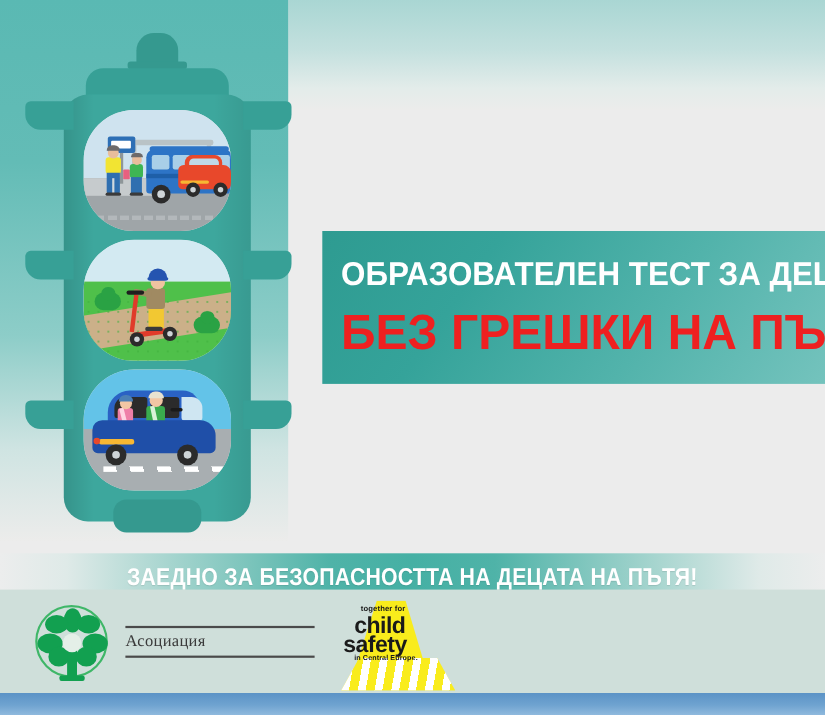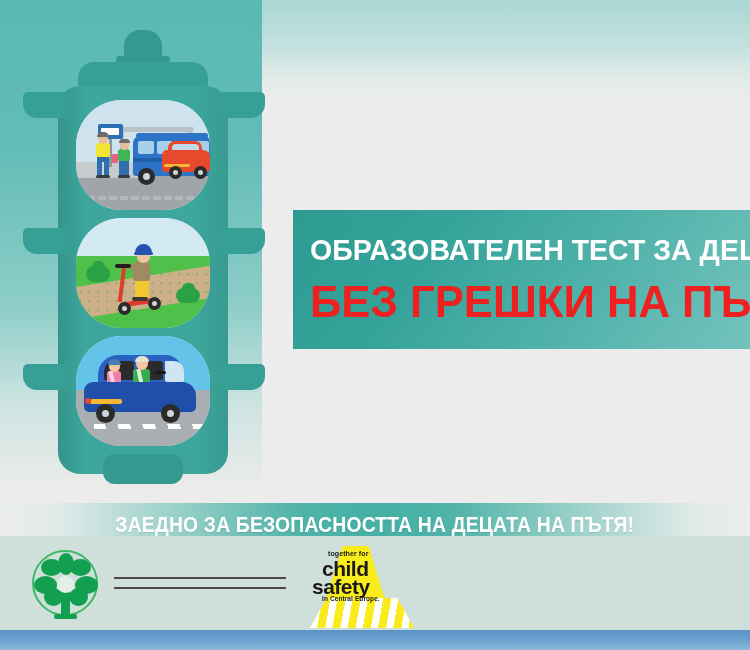--- a/index.html
+++ b/index.html
@@ -598,20 +598,21 @@
         <div class="abz-leaf" style="left:43px;  top:30px; width:23px; height:18px;"></div>
         <div class="abz-leaf" style="left:12px;  top:42px; width:19px; height:18px;"></div>
         <div class="abz-leaf" style="left:37px;  top:42px; width:19px; height:18px;"></div>
         <div class="abz-trunk"></div>
         <div class="abz-trunk-base"></div>
         <div class="abz-core"></div>
       </div>
       <div class="abz-text">
         <div class="abz-rule"></div>
         <div class="abz-lines">
+          <div>Асоциация</div>
         </div>
         <div class="abz-rule"></div>
       </div>
     </div>
 
     <div class="logo-cs">
       <div class="cs-beam-shape"></div>
       <div class="cs-zebra">
         <div class="cs-zebra-stripes"></div>
       </div>

